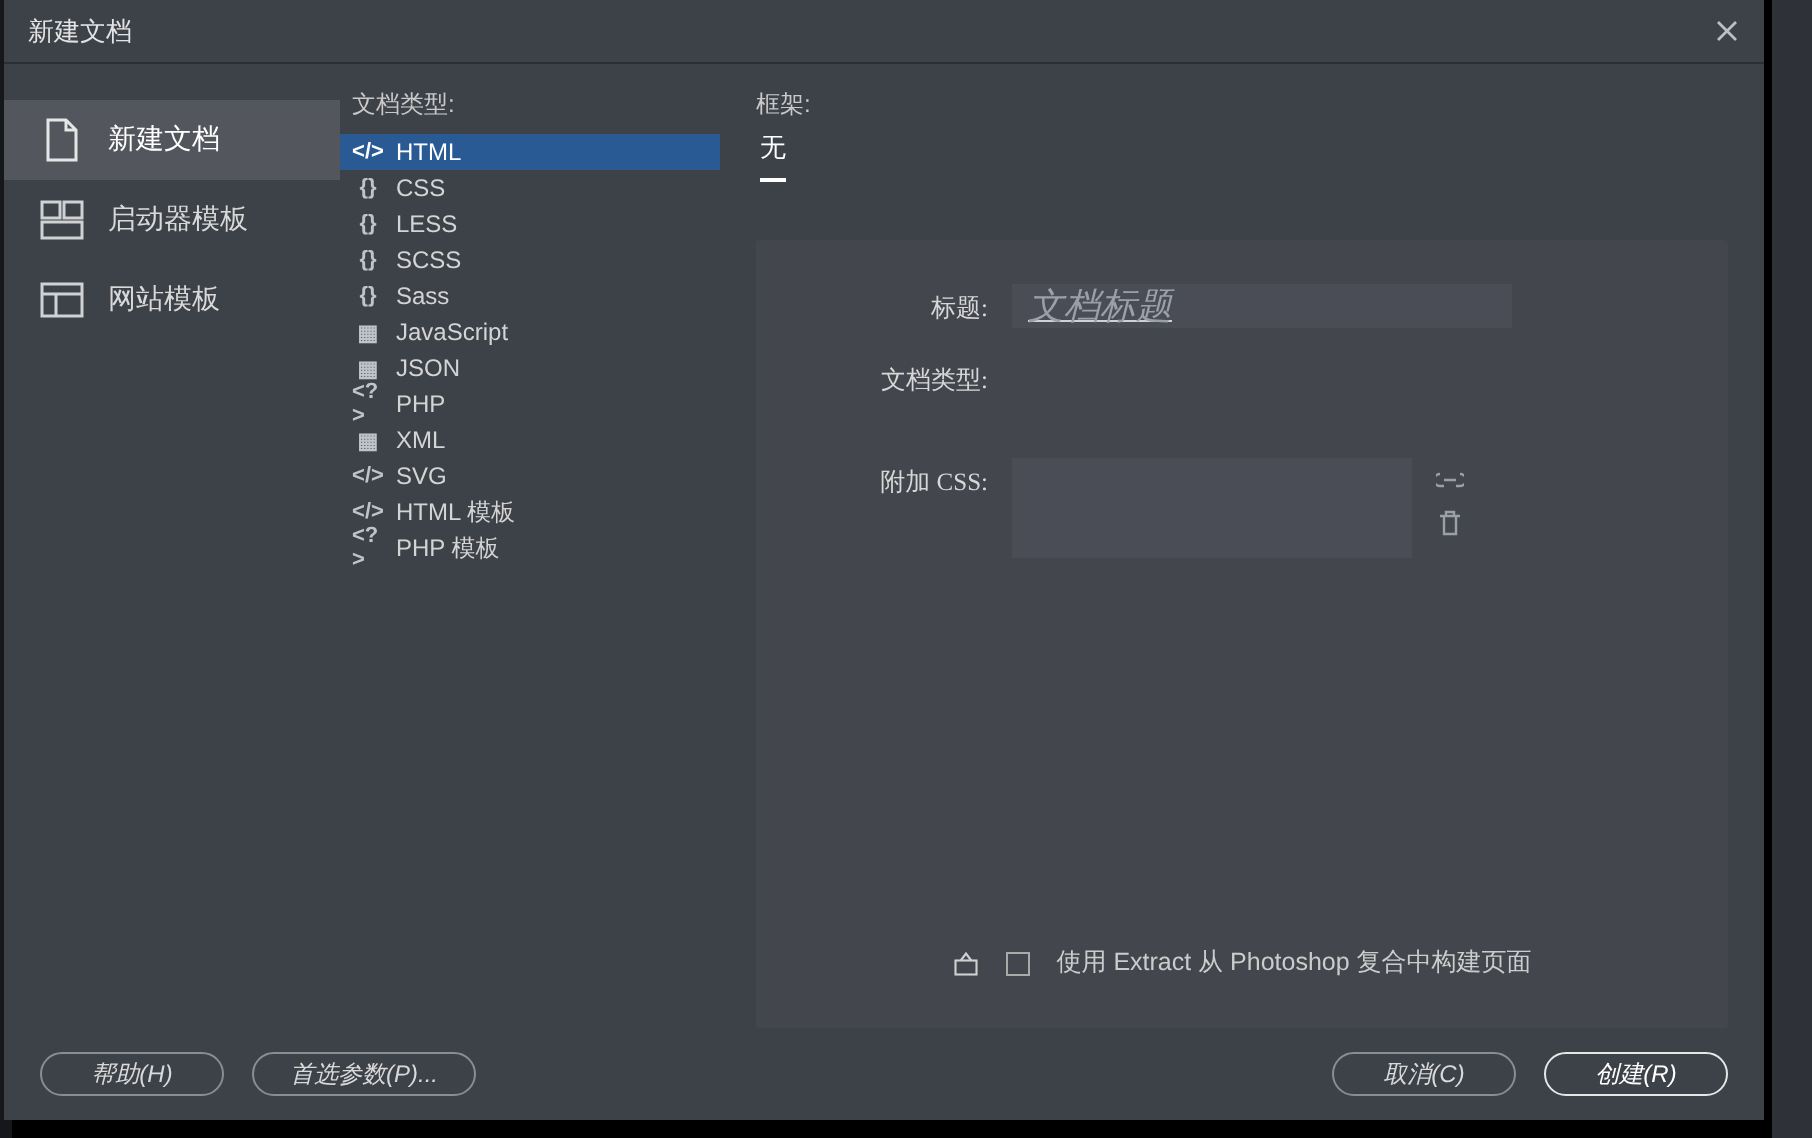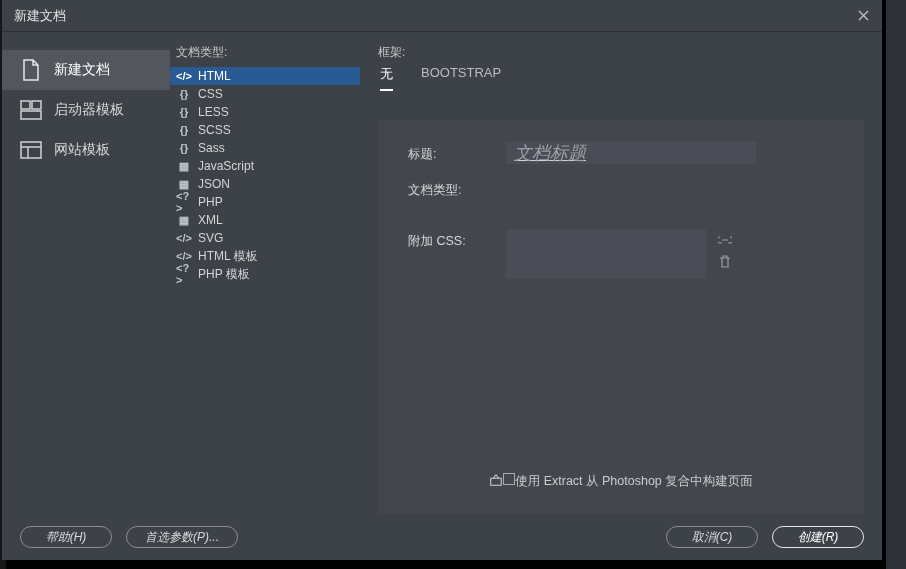--- a/index.html
+++ b/index.html
@@ -59,21 +59,21 @@
   .frame-tab { color: #bdbdbd; padding-bottom: 6px; cursor:pointer; }
   .frame-tab.selected { color: #fff; border-bottom: 2px solid #fff; }
   .form {
     background: #43464d; padding: 22px 30px 16px; border-radius: 2px;
     height: 436px; display:flex; flex-direction:column;
   }
   .form-row {
     display: flex; align-items: flex-start; gap: 12px; margin-bottom: 14px;
     font-size: 12.5px; color: #d7d7d7;
   }
-  .form-label { width: 86px; text-align: left; padding-top: 4px; }
+  .form-label { width: 86px; text-align: right; padding-top: 4px; font-family: Liberation Serif, serif; }
   .text-input {
     flex: 0 0 200px; height: 22px; background: #4a4d55; border: none;
     color: #cfd1d3; font-size: 18px; padding: 0 8px; font-style: italic; text-decoration: underline;
   }
   .text-input::placeholder { color: #9aa0a8; font-style: italic; }
   .select-wrap {
     flex: 0 0 214px; height: 22px; background: #4a4d55; display:flex;
     align-items:center; justify-content:space-between; padding: 0 8px;
     cursor:pointer; font-size: 12.5px;
   }
@@ -81,21 +81,21 @@
   .css-box {
     flex: 0 0 200px; height: 50px; background: #4a4d55;
   }
   .css-sidebtns { display:flex; flex-direction:column; gap:8px; padding-top:4px; }
   .mini-icon {
     width:14px; height:14px; color:#9aa0a8; cursor:pointer;
     display:flex; align-items:center; justify-content:center; font-size:12px;
   }
   .form-spacer { flex: 1; }
   .extract-row {
-    display:flex; align-items:flex-start; justify-content:center; gap:0;
+    display:flex; align-items:center; justify-content:center; gap:13px;
     font-size: 12.5px; color: #cccccc; padding-bottom: 8px;
   }
   .extract-checkbox {
     width:12px; height:12px; border:1px solid #aaa; display:inline-block; cursor:pointer;
   }
 
   
   .footer {
     position: absolute; left: 0; right: 0; bottom: 0; height: 46px;
     display: flex; align-items: center; padding: 0 18px; gap: 14px;
@@ -219,21 +219,20 @@
           <span class="type-icon">&lt;?&gt;</span>
           <span>PHP 模板</span>
         </div>
       </div>
     </div>
 
     <div class="rightpanel">
       <div class="frame-header">框架:</div>
       <div class="frame-tabs">
         <div class="frame-tab selected">无</div>
-        <div class="frame-tab">BOOTSTRAP</div>
       </div>
       <div class="form">
 
         <div class="form-row">
           <div class="form-label">标题:</div>
           <input class="text-input" type="text" placeholder="文档标题" style="">
         </div>
 
         <div class="form-row">
           <div class="form-label">文档类型:</div>

